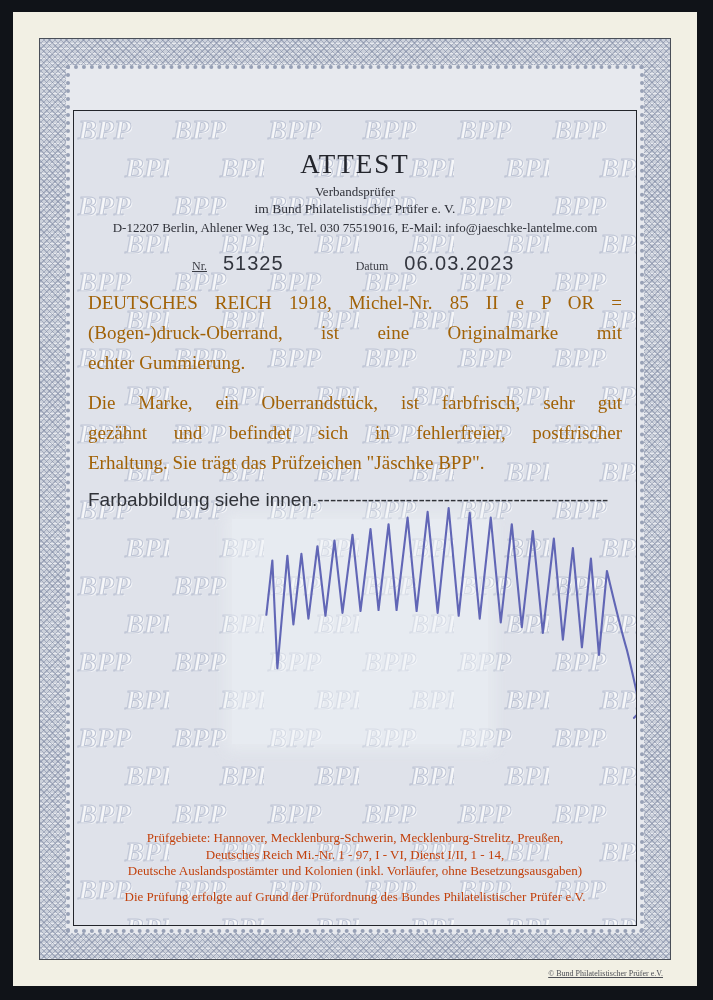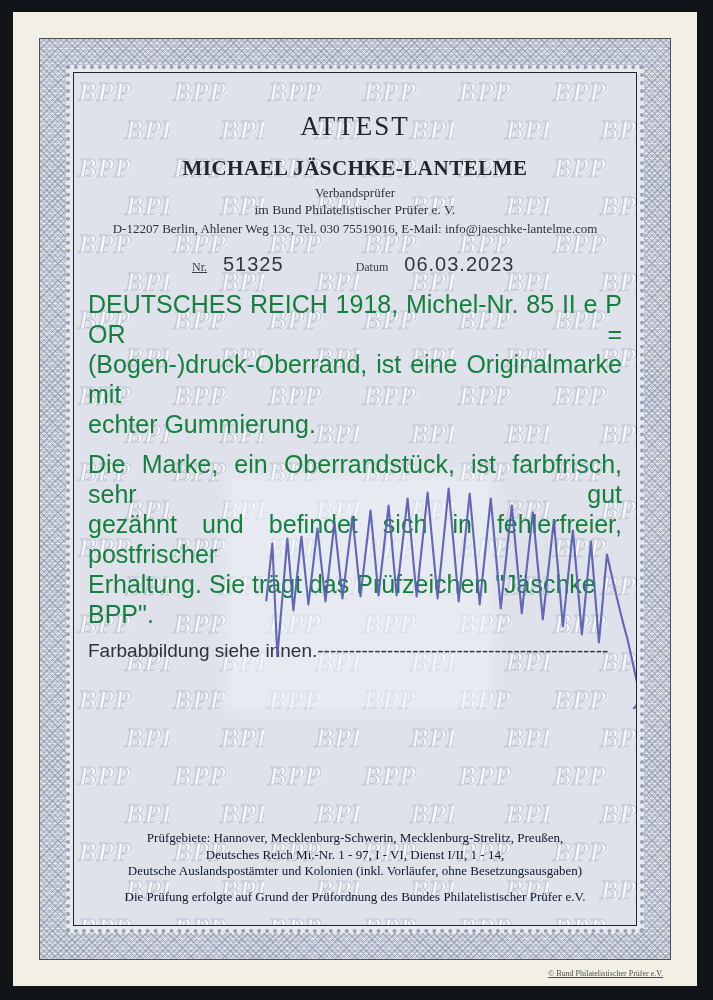--- a/index.html
+++ b/index.html
@@ -24,52 +24,53 @@
   .fieldwrap{
     position:absolute;inset:26px;
     border:4px dotted #97a0b5;
     background:#e7e9ee;
   }
   .field{
     position:absolute;inset:3px;
     border:1.5px solid #23252b;
     background:#dfe2ea;
     overflow:hidden;
+    margin-top:38px;
   }
   .wm-layer{position:absolute;left:0;top:0;width:100%;height:100%;z-index:1;opacity:.8;}
   .wm-white{font:italic 700 28px "Liberation Serif",serif;fill:#ffffff;opacity:.85;}
   .wm-gray{font:italic 700 28px "Liberation Serif",serif;fill:rgba(255,255,255,.2);
            stroke:#b7bed0;stroke-width:1.1px;}
   .showthrough{
     position:absolute;left:158px;top:408px;width:256px;height:225px;z-index:2;
     background:rgba(240,243,247,.5);box-shadow:0 0 14px 7px rgba(240,243,247,.45);
   }
   .content{position:relative;z-index:3;padding:38px 14px 0;height:100%;box-sizing:border-box;}
   .title{text-align:center;font-size:27px;letter-spacing:2px;color:#23252c;}
   .name{text-align:center;font-size:21px;font-weight:700;letter-spacing:.5px;margin-top:14px;color:#23252c;}
   .role{text-align:center;font-size:13px;margin-top:4px;}
   .assoc{text-align:center;font-size:13.5px;margin-top:1px;}
   .addr{text-align:center;font-size:13px;margin-top:3px;white-space:nowrap;}
   .nrrow{display:flex;align-items:baseline;margin-top:16px;font-size:12px;color:#3a3c44;}
   .nrrow .lbl1{margin-left:104px;text-decoration:underline;}
   .nrrow .lbl2{margin-left:72px;}
   .nrrow .val{font-family:"Liberation Sans",sans-serif;font-size:20px;color:#33363f;
               letter-spacing:1px;margin-left:16px;}
-  .para{margin-top:13px;font-family:Liberation Sans, sans-serif;font-size:25px;
-        line-height:30px;color:#15803d;}
+  .para{margin-top:13px;font-family:Liberation Serif, serif;font-size:19px;
+        line-height:30px;color:#a16207;}
   .para + .para{margin-top:10px;}
   .jline{text-align:justify;text-align-last:justify;}
   .lline{text-align:left;text-align-last:auto;}
   .figline{margin-top:7px;font-family:"Liberation Sans",sans-serif;font-size:19px;
            line-height:30px;color:#303238;white-space:nowrap;overflow:hidden;}
   .signature{position:absolute;left:0;top:0;width:100%;height:100%;z-index:4;pointer-events:none;}
   .sig-path{fill:none;stroke:#5a5fb2;stroke-width:2.1;stroke-linecap:round;
             stroke-linejoin:round;opacity:.95;}
   .footer{position:absolute;left:12px;right:12px;bottom:20px;z-index:3;text-align:center;
-          font-size:13px;line-height:16.5px;color:#0f172a;}
+          font-size:13px;line-height:16.5px;color:#c2410c;}
   .footer .note{margin-top:9px;}
   .copyright{position:absolute;right:34px;bottom:8px;font-size:8px;color:#4c4e55;text-decoration:underline;}
 </style>
 </head>
 <body>
 
 <div class="scan">
   <div class="paper">
     <div class="frame">
       <div class="fieldwrap">
@@ -84,21 +85,20 @@
                 <text class="wm-gray" x="51" y="66">BPP</text>
               </pattern>
             </defs>
             <rect width="100%" height="100%" fill="url(#bpp)"></rect>
           </svg>
 
           <div class="showthrough"></div>
 
           <div class="content">
             <div class="title">ATTEST</div>
-            <div class="name">MICHAEL JÄSCHKE-LANTELME</div>
             <div class="role">Verbandsprüfer</div>
             <div class="assoc">im Bund Philatelistischer Prüfer e. V.</div>
             <div class="addr">D-12207 Berlin, Ahlener Weg 13c, Tel. 030 75519016, E-Mail: info@jaeschke-lantelme.com</div>
 
             <div class="nrrow">
               <span class="lbl1">Nr.</span>
               <span class="val">51325</span>
               <span class="lbl2">Datum</span>
               <span class="val">06.03.2023</span>
             </div>

